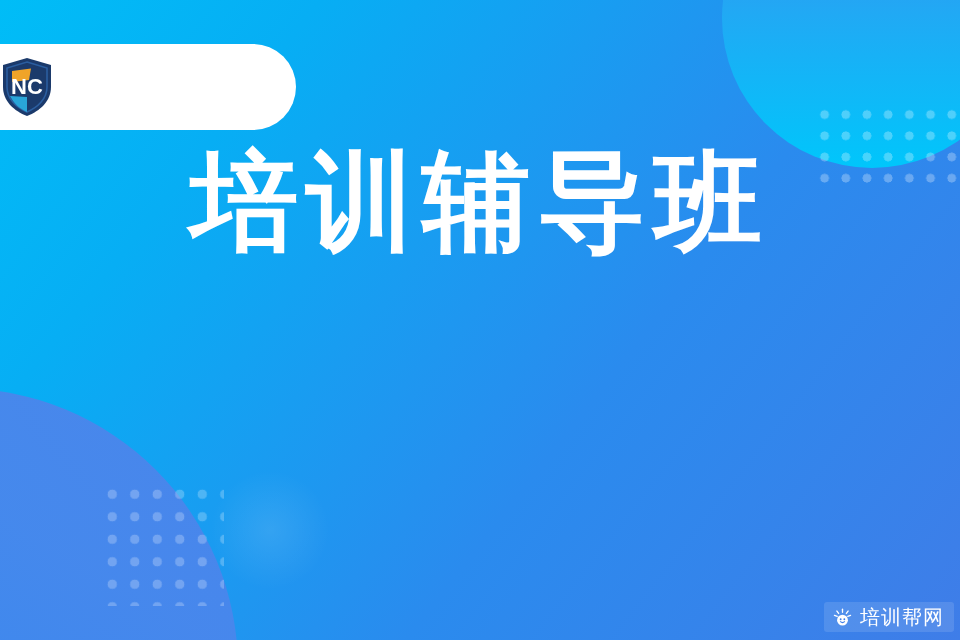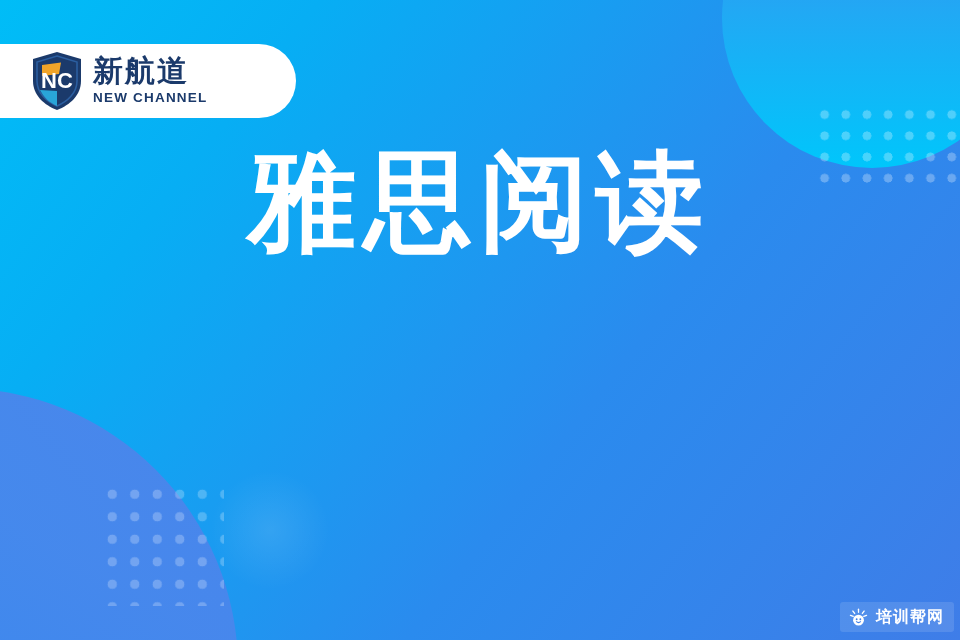--- a/index.html
+++ b/index.html
@@ -59,27 +59,26 @@
     width: 128px; height: 128px;
     background-image: radial-gradient(circle, rgba(255,255,255,.24) 4.6px, rgba(255,255,255,0) 5.0px);
     background-size: 22.5px 22.5px;
     background-position: 5px 5px;
   }
 
   
   .logo-plate {
     position: absolute;
     left: 0; top: 44px;
-    width: 296px; height: 74px;
+    width: 296px; height: 86px;
     background: #ffffff;
     border-top-right-radius: 43px;
     border-bottom-right-radius: 43px;
     display: flex;
     align-items: center;
-    padding-left: 30px;
     box-sizing: border-box;
   }
   .logo-shield { width: 54px; height: 60px; flex: none; }
   .logo-words {
     margin-left: 9px;
     display: flex;
     flex-direction: column;
     justify-content: center;
   }
   .logo-cn {
@@ -143,22 +142,22 @@
     padding: 0 10px 0 8px;
     border-radius: 3px;
     background: rgba(255,255,255,.12);
     display: flex;
     align-items: center;
     gap: 7px;
   }
   .watermark-icon { width: 21px; height: 21px; flex: none; display: block; }
   .watermark-text {
     color: #ffffff;
-    font-size: 16px;
-    font-weight: 700;
+    font-size: 20px;
+    font-weight: 400;
     letter-spacing: 1px;
     line-height: 1;
     white-space: nowrap;
   }
 </style>
 </head>
 <body>
 
 <div id="poster">
 
@@ -169,28 +168,24 @@
   <div class="dots dots-bl"></div>
 
   <div class="logo-plate">
     <svg class="logo-shield" viewBox="0 0 54 60">
       <path d="M27 1 L51 8 L51 30 C51 44 40 54 27 59 C14 54 3 44 3 30 L3 8 Z" fill="#1b3a6b"></path>
       <path d="M27 5 L47 11 L47 30 C47 42 37.5 50.5 27 55 C16.5 50.5 7 42 7 30 L7 11 Z" fill="none" stroke="#2b5ea0" stroke-width="1.6"></path>
       <path d="M12 14 L31 11.5 L29 23 L12 25 Z" fill="#f0a429"></path>
       <path d="M10 39 C14 47 20 52 27 55 L27 40 Z" fill="#29a5d8"></path>
       <text x="27" y="37" font-family="'Liberation Sans',sans-serif" font-size="22" font-weight="700" fill="#ffffff" text-anchor="middle">NC</text>
     </svg>
-    <div class="logo-words">
-      <div class="logo-cn">新航道</div>
-      <div class="logo-en">NEW CHANNEL</div>
-    </div>
   </div>
 
   <div class="headline">
-    <div class="headline-line l1">雅思阅读</div>
+    <div class="headline-line l1">培训辅导班</div>
   </div>
 
 
   <div class="watermark">
     <svg class="watermark-icon" viewBox="0 0 24 24">
       <g stroke="#ffffff" stroke-width="1.5" stroke-linecap="round">
         <line x1="12" y1="2.5" x2="12" y2="6"></line>
         <line x1="5.6" y1="4.6" x2="7.6" y2="7.4"></line>
         <line x1="18.4" y1="4.6" x2="16.4" y2="7.4"></line>
         <line x1="2.8" y1="9.5" x2="6" y2="10.6"></line>

